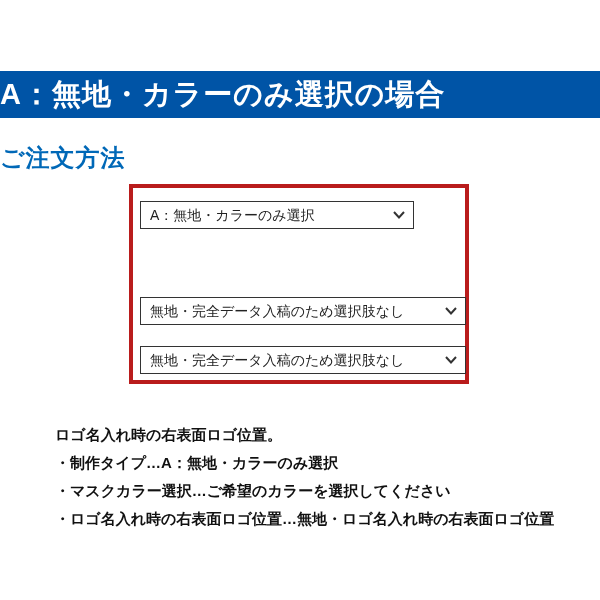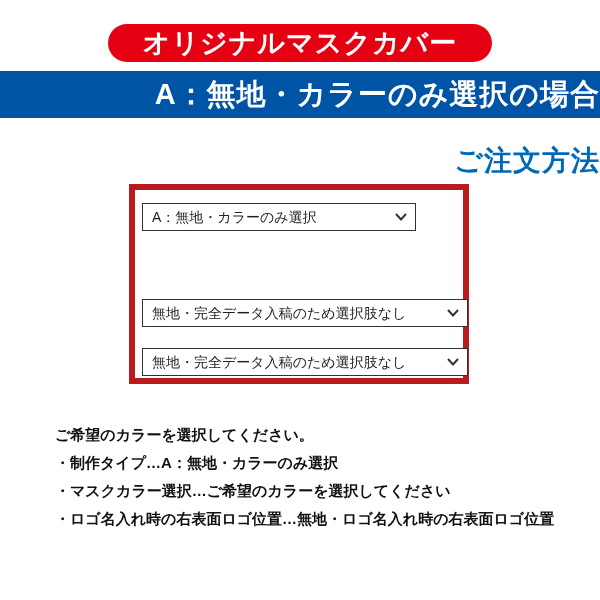--- a/index.html
+++ b/index.html
@@ -40,51 +40,51 @@
   
   .blue-band {
     position: absolute;
     left: 0;
     top: 71px;
     width: 600px;
     height: 47px;
     background: #0054a6;
     display: flex;
     align-items: center;
-    justify-content: flex-end;
+    justify-content: flex-start;
   }
   .blue-band span {
     color: #ffffff;
     font-size: 29px;
     font-weight: bold;
     letter-spacing: 1px;
     white-space: nowrap;
   }
 
   
   .order-heading {
     position: absolute;
     left: 0;
     top: 142px;
     width: 600px;
-    text-align: right;
+    text-align: left;
     color: #0068b7;
-    font-size: 28px;
+    font-size: 24px;
     font-weight: bold;
     letter-spacing: 1px;
   }
 
   
   .form-box {
     position: absolute;
     left: 129px;
     top: 184px;
     width: 340px;
     height: 200px;
-    border: 6px solid #b91c1c;
+    border: 4px solid #b91c1c;
     background: #ffffff;
     box-sizing: border-box;
   }
   .select-wrap {
     position: absolute;
     height: 28px;
   }
   .select-wrap select {
     -webkit-appearance: none;
     -moz-appearance: none;
@@ -127,23 +127,20 @@
     height: 28px;
     line-height: 28px;
     white-space: nowrap;
   }
 </style>
 </head>
 <body>
 
 <div class="page">
 
-  <div class="red-pill">
-    <span>オリジナルマスクカバー</span>
-  </div>
 
   <div class="blue-band">
     <span>A：無地・カラーのみ選択の場合</span>
   </div>
 
   <div class="order-heading">ご注文方法</div>
 
   <div class="form-box">
 
     <div class="select-wrap sel-1">
@@ -176,19 +173,19 @@
       <span class="chevron">
         <svg width="12" height="8" viewBox="0 0 12 8">
             <polyline points="1,1 6,6.5 11,1" fill="none" stroke="#333333" stroke-width="2"></polyline>
           </svg>
       </span>
     </div>
 
   </div>
 
   <div class="instructions">
-    <div>ご希望のカラーを選択してください。</div>
+    <div>ロゴ名入れ時の右表面ロゴ位置。</div>
     <div>・制作タイプ…A：無地・カラーのみ選択</div>
     <div>・マスクカラー選択…ご希望のカラーを選択してください</div>
     <div>・ロゴ名入れ時の右表面ロゴ位置…無地・ロゴ名入れ時の右表面ロゴ位置</div>
   </div>
 
 </div>
 
 </body></html>

